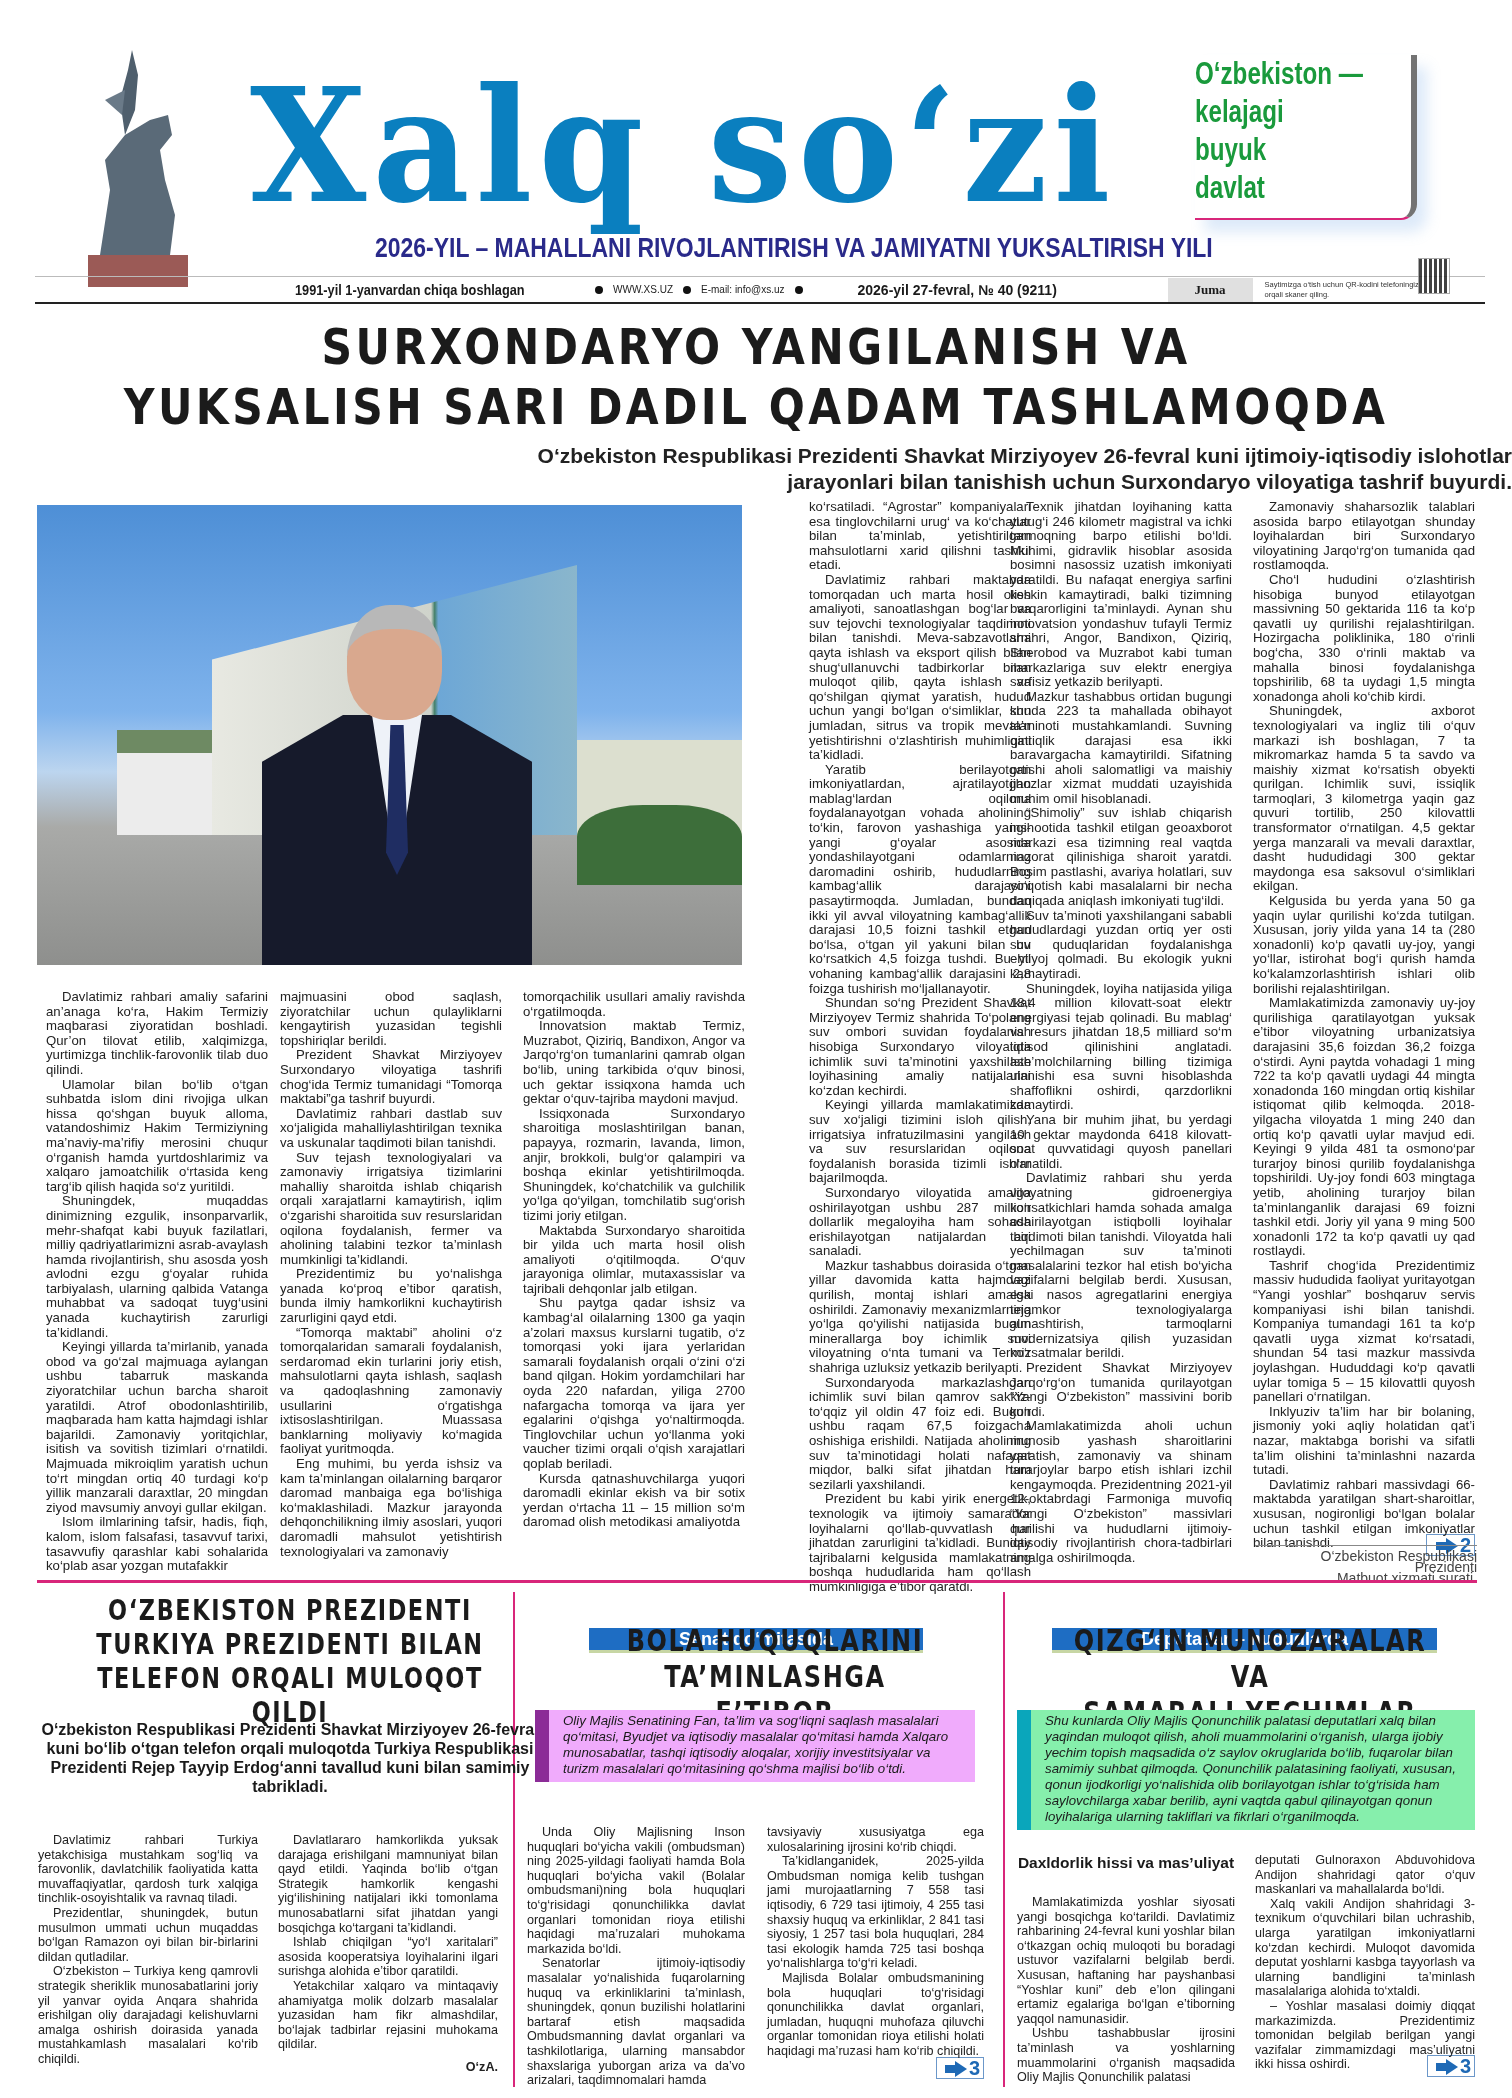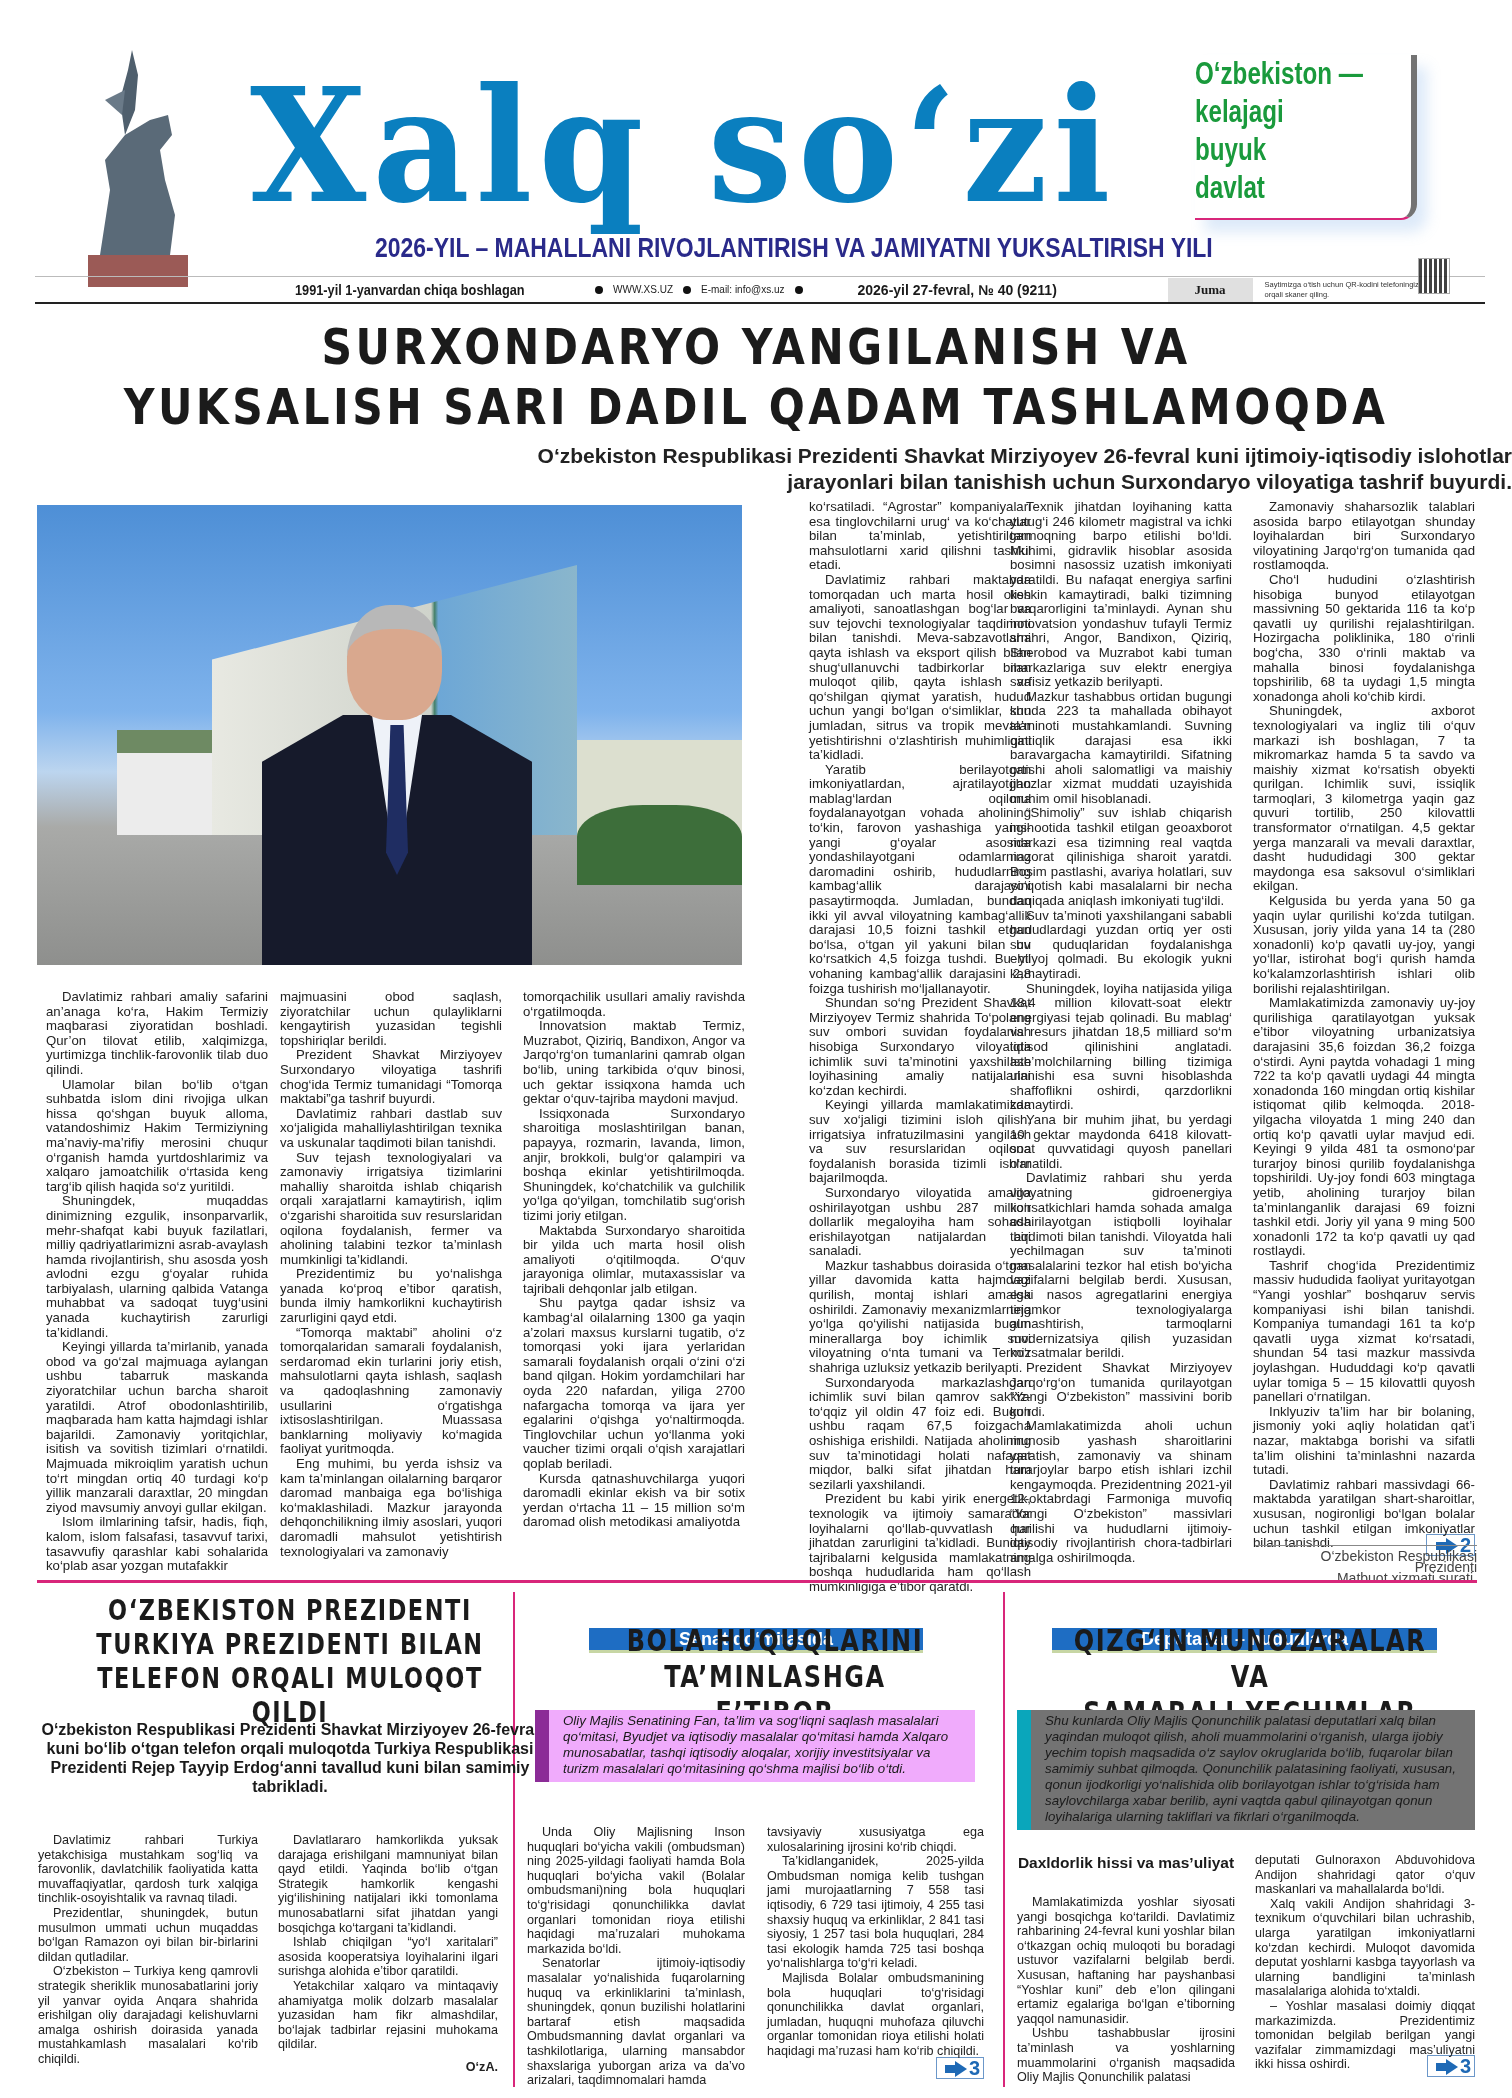--- a/index.html
+++ b/index.html
@@ -72,21 +72,21 @@
 
   
   .tag { position: absolute; background: #1e6dc3; color: #fff; font-weight: bold; font-size: 18px; text-align: center; line-height: 22px; box-shadow: 0 3px 0 #c7d6a4; margin-top: 37px; }
   .tag.senat { left: 589px; top: 1591px; width: 334px; }
   .tag.deput { left: 1052px; top: 1591px; width: 385px; }
   .h2.mid { left: 560px; top: 1623px; width: 430px; font-size: 30px; line-height: 36px; }
   .h2.right { left: 1025px; top: 1623px; width: 450px; font-size: 30px; line-height: 36px; }
   .intro { position: absolute; font-style: italic; font-size: 13.3px; line-height: 16px; padding: 3px 10px 5px 14px; }
   .intro.senat { left: 535px; top: 1710px; width: 440px; background: #f0abfc; border-left: 14px solid #8b2c97; }
   .intro.senat::before { content:""; }
-  .intro.deput { left: 1017px; top: 1710px; width: 458px; background: #737373; border-left: 14px solid #0aa6bb; }
+  .intro.deput { left: 1017px; top: 1710px; width: 458px; background: #86efac; border-left: 14px solid #0aa6bb; }
   .m1 { left: 527px; top: 1825px; width: 218px; }
   .m2 { left: 767px; top: 1825px; width: 217px; }
   .r1 { left: 1017px; top: 1865px; width: 218px; }
   .r2 { left: 1255px; top: 1853px; width: 220px; }
   .subhead { position: absolute; left: 1017px; top: 1853px; width: 218px; text-align: center; font-weight: bold; font-size: 15.5px; line-height: 19px; }
 </style>
 </head>
 <body>
 
 <div class="masthead">

